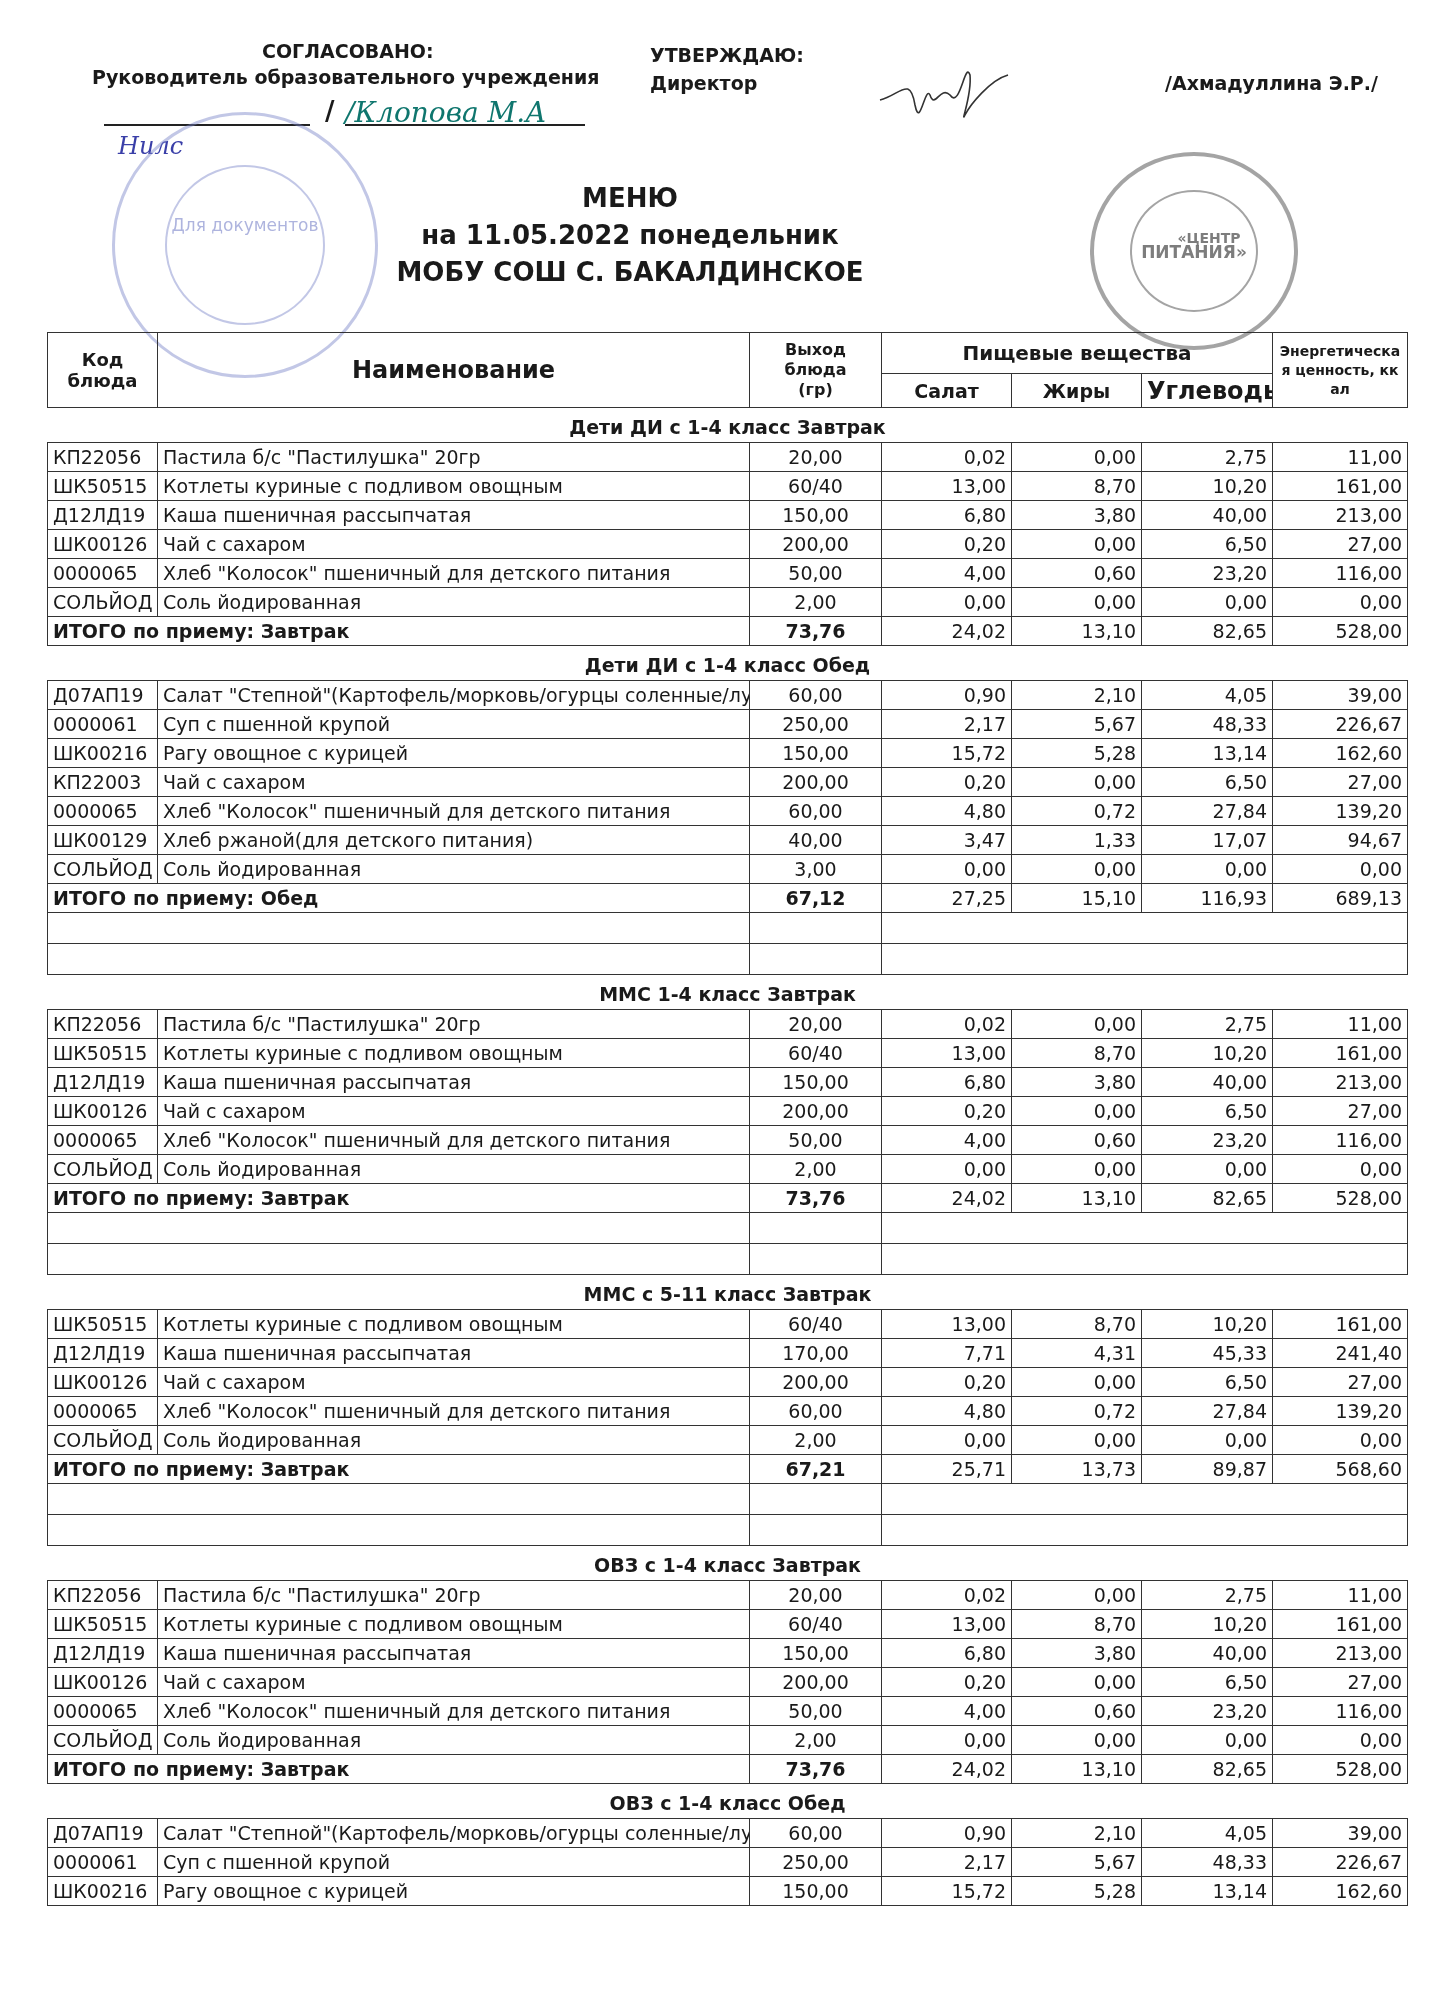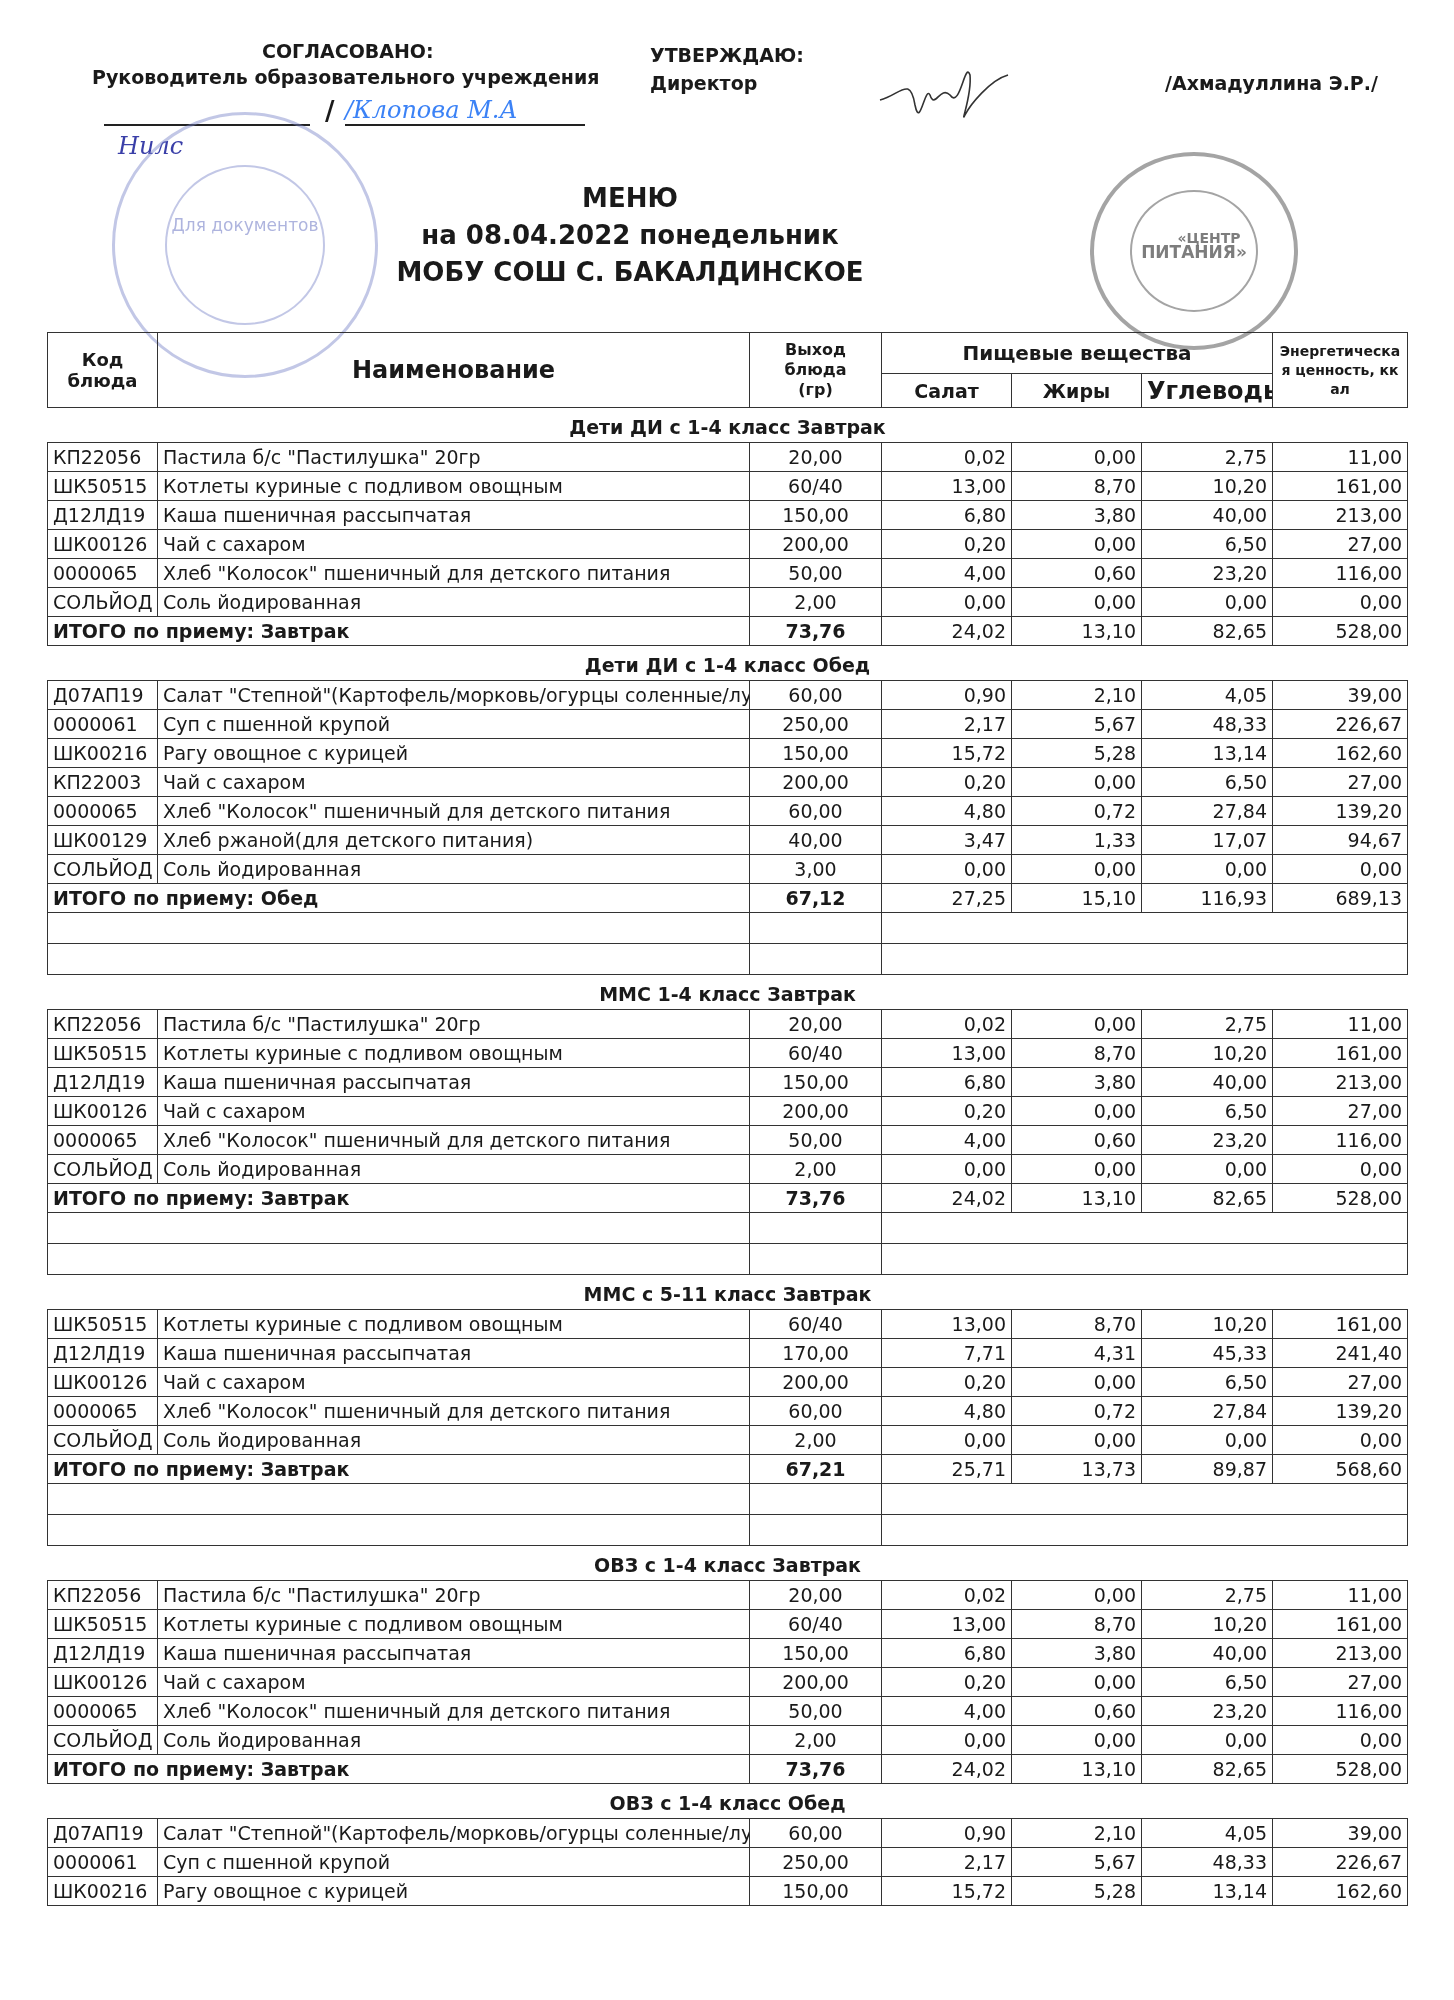--- a/index.html
+++ b/index.html
@@ -29,21 +29,21 @@
   tr.blank td { height:30px; }
 </style>
 </head>
 <body>
 
 <div class="abs hdr-b" style="left:262px; top:40px;">СОГЛАСОВАНО:</div>
 <div class="abs hdr-b" style="left:92px; top:66px;">Руководитель образовательного учреждения</div>
 <div class="sigline" style="left:104px; top:124px; width:206px;"></div>
 <div class="abs" style="left:325px; top:96px; font-size:26px; font-weight:bold;">/</div>
 <div class="sigline" style="left:345px; top:124px; width:240px;"></div>
-<div class="abs" style="left:345px; top:96px; font-size:24px; font-style:italic; color:#3b82f6; font-family:'DejaVu Serif', serif;">/Клопова М.А</div>
+<div class="abs" style="left:345px; top:96px; font-size:28px; font-style:italic; color:#0f766e; font-family:'DejaVu Serif', serif;">/Клопова М.А</div>
 <div class="abs" style="left:118px; top:96px; font-size:24px; font-style:italic; color:#3a3fa8; font-family:'DejaVu Serif', serif;margin-top:36px;">Нилс</div>
 
 <div class="stamp stamp-blue" style="left:112px; top:112px; width:260px; height:260px;">
   <div class="inner" style="left:50px; top:50px; width:156px; height:156px;"></div>
   <div class="stamp-txt" style="top:100px; color:rgba(120,130,200,0.6); font-size:17px; white-space:normal; padding:0 50px; box-sizing:border-box;">Для документов</div>
 </div>
 
 <div class="abs hdr-b" style="left:650px; top:44px;">УТВЕРЖДАЮ:</div>
 <div class="abs hdr-b" style="left:650px; top:72px;">Директор</div>
 <svg class="abs" style="left:870px; top:55px;" width="140" height="80" viewBox="0 0 140 80">
@@ -52,21 +52,21 @@
 <div class="abs hdr-b" style="left:1165px; top:72px;text-align:center;">/Ахмадуллина Э.Р./</div>
 
 <div class="stamp stamp-gray" style="left:1090px; top:152px; width:200px; height:190px;">
   <div class="inner" style="left:36px; top:34px; width:124px; height:118px;"></div>
   <div class="stamp-txt" style="top:74px; font-weight:bold; color:rgba(70,70,70,0.7); font-size:14px;padding-left:15px;">«ЦЕНТР</div>
   <div class="stamp-txt" style="top:86px; font-weight:bold; color:rgba(70,70,70,0.7); font-size:17px;">ПИТАНИЯ»</div>
 </div>
 
 <div class="title">
   <div>МЕНЮ</div>
-  <div>на 08.04.2022  понедельник</div>
+  <div>на 11.05.2022  понедельник</div>
   <div>МОБУ СОШ С. БАКАЛДИНСКОЕ</div>
 </div>
 
 <table class="menu" id="menu-table" style="top:332px;">
   <colgroup>
     <col style="width:110px">
       <col style="width:592px">
       <col style="width:132px">
     <col style="width:130px">
       <col style="width:130px">

